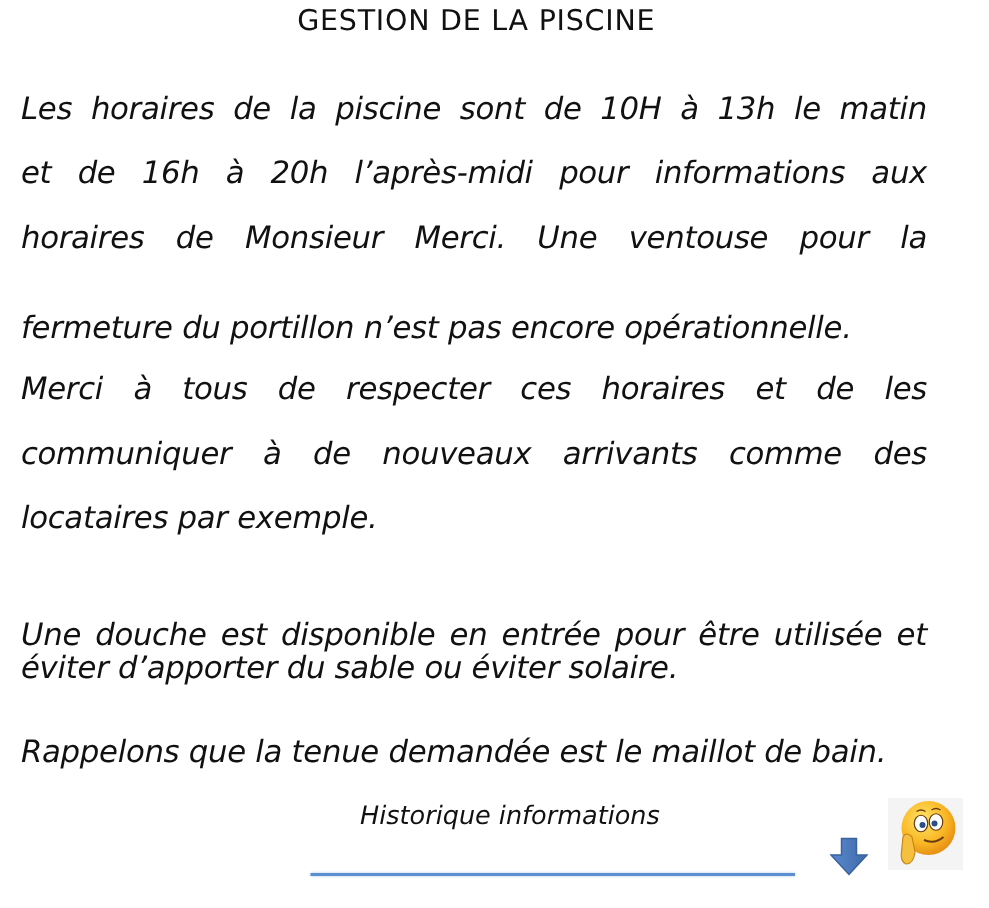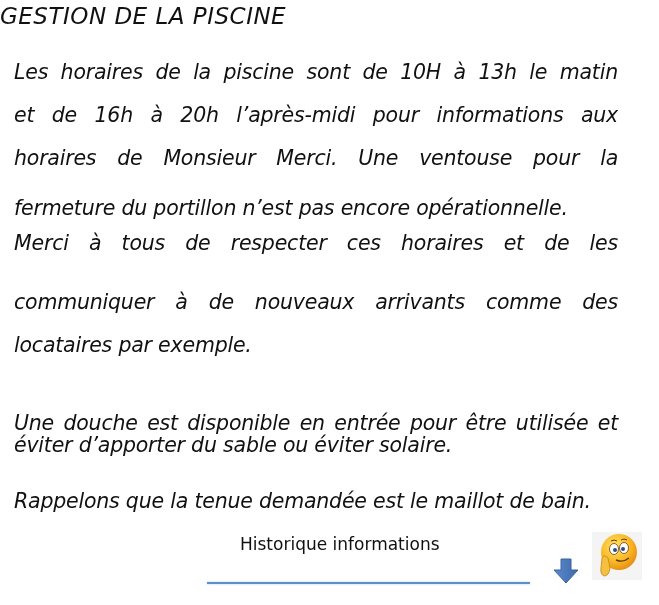--- a/index.html
+++ b/index.html
@@ -1,42 +1,42 @@
 <!DOCTYPE html>
 <html><head>
 <meta charset="utf-8">
 <style>
   html, body { margin: 0; padding: 0; background: #ffffff; }
   body { width: 659px; height: 605px; position: relative; overflow: hidden;
          font-family: "DejaVu Sans", sans-serif; color: #111; }
-  .title { position: absolute; left: 0; width: 635px; top: 3px; text-align: left;
-           font-size: 23px; letter-spacing: 0.5px; font-style: italic; }
+  .title { position: absolute; left: 0; width: 635px; top: 3px; text-align: center;
+           font-size: 19px; letter-spacing: 0.5px; }
   .line { position: absolute; left: 14px; width: 604px; font-size: 20.5px; font-style: italic;
           white-space: nowrap; height: 30px; line-height: 30px; letter-spacing: -0.2px; }
   .justify { text-align: justify; text-align-last: justify; }
-  .footer-link { position: absolute; left: 240px; top: 534px; font-size: 17px; }
+  .footer-link { position: absolute; left: 240px; top: 534px; font-size: 17px; font-style: italic; }
   .rule { position: absolute; left: 207px; top: 582px; width: 323px; height: 2px;
           background: #5b8fd0; box-shadow: 0 0 2px #a9c6ec; }
   .arrow { position: absolute; left: 553px; top: 558px; width: 26px; height: 26px; }
   .emoji { position: absolute; left: 592px; top: 532px; width: 50px; height: 48px; }
 </style>
 </head>
 <body>
 
 <div class="title">GESTION DE LA PISCINE</div>
 
 <div>
   <div class="line justify" style="top:57px">Les horaires de la piscine sont de 10H à 13h le matin</div>
   <div class="line justify" style="top:100px">et de 16h à 20h l’après-midi pour informations aux</div>
   <div class="line justify" style="top:143px">horaires de Monsieur Merci. Une ventouse pour la</div>
-  <div class="line" style="top:193px">fermeture du portillon n’est pas encore opérationnelle.</div>
+  <div class="line" style="top:203px">fermeture du portillon n’est pas encore opérationnelle.</div>
 </div>
 
 <div>
-  <div class="line justify" style="top:228px">Merci à tous de respecter ces horaires et de les</div>
+  <div class="line justify" style="top:244px">Merci à tous de respecter ces horaires et de les</div>
   <div class="line justify" style="top:287px">communiquer à de nouveaux arrivants comme des</div>
   <div class="line" style="top:330px">locataires par exemple.</div>
 </div>
 
 <div>
   <div class="line justify" style="top:408px">Une douche est disponible en entrée pour être utilisée et</div>
   <div class="line" style="top:430px">éviter d’apporter du sable ou éviter solaire.</div>
 </div>
 
 <div>

